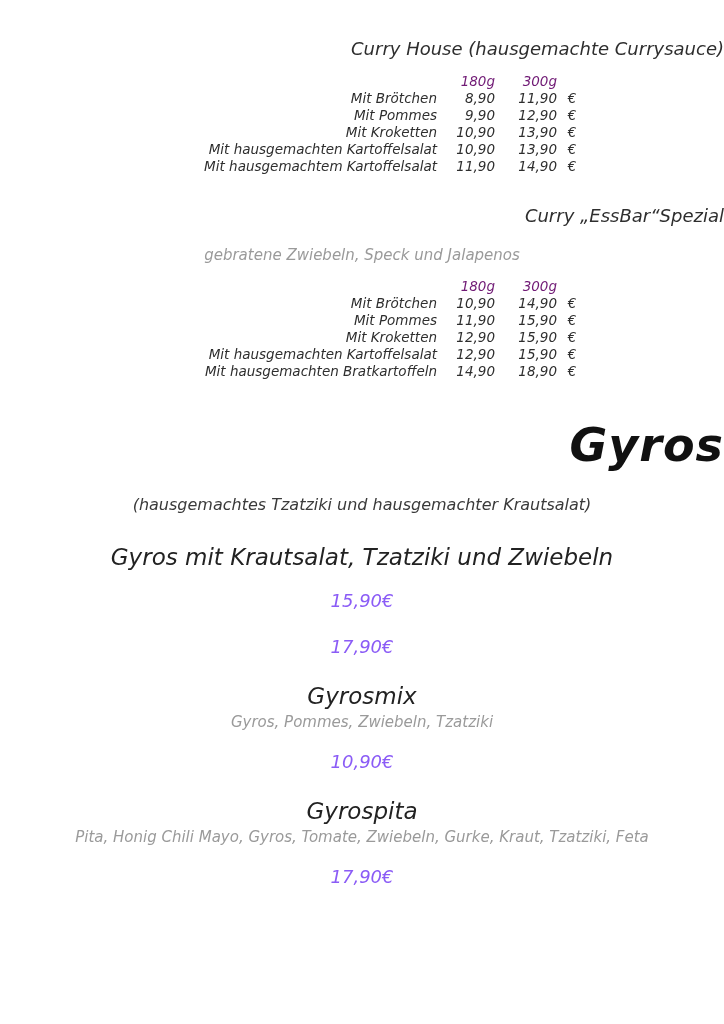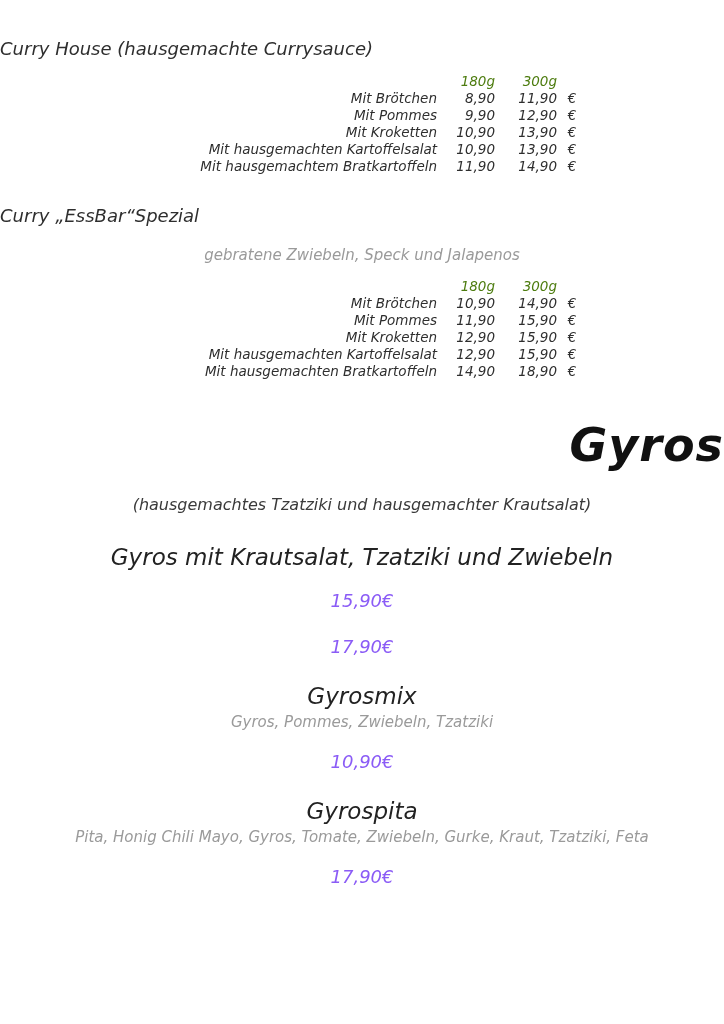--- a/index.html
+++ b/index.html
@@ -17,21 +17,21 @@
   .main-title {
     text-align: center;
     font-size: 44px;
     font-weight: 700;
     letter-spacing: 1px;
     padding-top: 30px;
     line-height: 1.1;
     color: #111;
   }
   .variant-name {
-    text-align: left;
+    text-align: right;
     font-size: 18px;
     color: #2e2e2e;
     margin-top: 38px;
   }
   .variant-name.second { margin-top: 30px; }
   .variant-desc {
     text-align: center;
     font-size: 15px;
     color: #9a9a9a;
     margin-top: 20px;
@@ -43,21 +43,21 @@
     color: #2e2e2e;
   }
   .pt-row {
     display: grid;
     grid-template-columns: 1fr 58px 62px 30px;
     line-height: 17px;
   }
   .pt-label { text-align: right; white-space: nowrap; }
   .pt-price { text-align: right; }
   .pt-eur { text-align: center; }
-  .pt-head .pt-price { color: #4d7c0f; }
+  .pt-head .pt-price { color: #701a75; }
   .gyros-title {
     text-align: right;
     font-size: 46px;
     font-weight: 700;
     letter-spacing: 1px;
     margin-top: 40px;
     line-height: 1.1;
     color: #111;
   }
   .gyros-subtitle {
@@ -105,21 +105,21 @@
           <span class="pt-price">13,90</span>
           <span class="pt-eur">€</span>
         </div>
         <div class="pt-row">
           <span class="pt-label">Mit hausgemachten Kartoffelsalat</span>
           <span class="pt-price">10,90</span>
           <span class="pt-price">13,90</span>
           <span class="pt-eur">€</span>
         </div>
         <div class="pt-row">
-          <span class="pt-label">Mit hausgemachtem Bratkartoffeln</span>
+          <span class="pt-label">Mit hausgemachtem Kartoffelsalat</span>
           <span class="pt-price">11,90</span>
           <span class="pt-price">14,90</span>
           <span class="pt-eur">€</span>
         </div>
       </div>
     </div>
 
     <div>
       <div class="variant-name second">Curry „EssBar“Spezial</div>
       <div class="variant-desc">gebratene Zwiebeln, Speck und Jalapenos</div>

